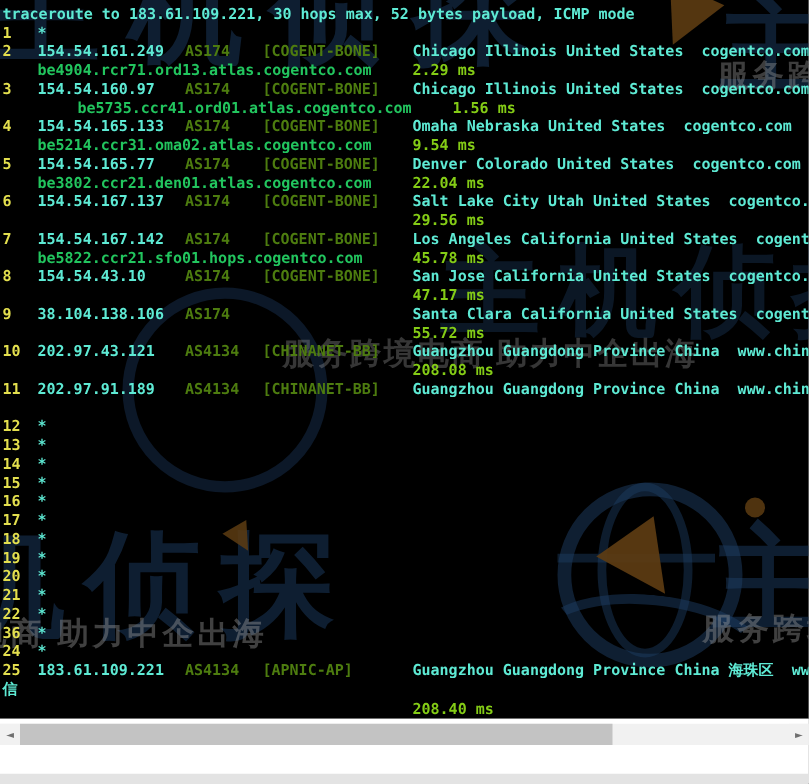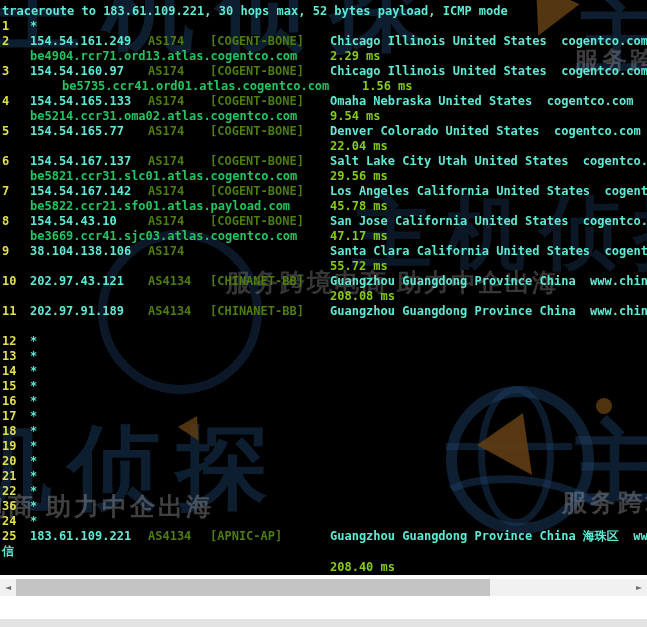--- a/index.html
+++ b/index.html
@@ -91,27 +91,27 @@
     </div>
 
   <div class="line" style="top: 19px;"><span class="seg c-hop t-yellow">1</span><span class="seg c-ip t-white">*</span></div>
       <div class="line" style="top: 34px;"><span class="seg c-hop t-yellow">2</span><span class="seg c-ip t-white">154.54.161.249</span><span class="seg c-asn t-green">AS174</span><span class="seg c-tag t-green">[COGENT-BONE]</span><span class="seg c-loc t-white">Chicago Illinois United States  cogentco.com</span></div>
       <div class="line" style="top: 49px;"><span class="seg c-ip t-gray">be4904.rcr71.ord13.atlas.cogentco.com</span><span class="seg c-loc t-cyan">2.29 ms</span></div>
       <div class="line" style="top: 64px;"><span class="seg c-hop t-yellow">3</span><span class="seg c-ip t-white">154.54.160.97</span><span class="seg c-asn t-green">AS174</span><span class="seg c-tag t-green">[COGENT-BONE]</span><span class="seg c-loc t-white">Chicago Illinois United States  cogentco.com</span></div>
       <div class="line" style="top: 79px; margin-left: 32px;"><span class="seg c-ip t-gray">be5735.ccr41.ord01.atlas.cogentco.com</span><span class="seg c-loc t-cyan">1.56 ms</span></div>
       <div class="line" style="top: 94px;"><span class="seg c-hop t-yellow">4</span><span class="seg c-ip t-white">154.54.165.133</span><span class="seg c-asn t-green">AS174</span><span class="seg c-tag t-green">[COGENT-BONE]</span><span class="seg c-loc t-white">Omaha Nebraska United States  cogentco.com</span></div>
       <div class="line" style="top: 109px;"><span class="seg c-ip t-gray">be5214.ccr31.oma02.atlas.cogentco.com</span><span class="seg c-loc t-cyan">9.54 ms</span></div>
       <div class="line" style="top: 124px;"><span class="seg c-hop t-yellow">5</span><span class="seg c-ip t-white">154.54.165.77</span><span class="seg c-asn t-green">AS174</span><span class="seg c-tag t-green">[COGENT-BONE]</span><span class="seg c-loc t-white">Denver Colorado United States  cogentco.com</span></div>
-      <div class="line" style="top: 139px;"><span class="seg c-loc t-cyan">22.04 ms</span></div>
+      <div class="line" style="top: 139px;"><span class="seg c-ip t-gray">be3802.ccr21.den01.atlas.cogentco.com</span><span class="seg c-loc t-cyan">22.04 ms</span></div>
       <div class="line" style="top: 154px;"><span class="seg c-hop t-yellow">6</span><span class="seg c-ip t-white">154.54.167.137</span><span class="seg c-asn t-green">AS174</span><span class="seg c-tag t-green">[COGENT-BONE]</span><span class="seg c-loc t-white">Salt Lake City Utah United States  cogentco.c</span></div>
-      <div class="line" style="top: 169px;"><span class="seg c-ip t-gray">be5821.ccr31.slc01.atlas.cogentco.com</span><span class="seg c-loc t-cyan">29.56 ms</span></div>
+      <div class="line" style="top: 169px;"><span class="seg c-loc t-cyan">29.56 ms</span></div>
       <div class="line" style="top: 184px;"><span class="seg c-hop t-yellow">7</span><span class="seg c-ip t-white">154.54.167.142</span><span class="seg c-asn t-green">AS174</span><span class="seg c-tag t-green">[COGENT-BONE]</span><span class="seg c-loc t-white">Los Angeles California United States  cogent</span></div>
-      <div class="line" style="top: 199px;"><span class="seg c-ip t-gray">be5822.ccr21.sfo01.atlas.payload.com</span><span class="seg c-loc t-cyan">45.78 ms</span></div>
+      <div class="line" style="top: 199px;"><span class="seg c-ip t-gray">be5822.ccr21.sfo01.hops.cogentco.com</span><span class="seg c-loc t-cyan">45.78 ms</span></div>
       <div class="line" style="top: 214px;"><span class="seg c-hop t-yellow">8</span><span class="seg c-ip t-white">154.54.43.10</span><span class="seg c-asn t-green">AS174</span><span class="seg c-tag t-green">[COGENT-BONE]</span><span class="seg c-loc t-white">San Jose California United States  cogentco.c</span></div>
-      <div class="line" style="top: 229px;"><span class="seg c-ip t-gray">be3669.ccr41.sjc03.atlas.cogentco.com</span><span class="seg c-loc t-cyan">47.17 ms</span></div>
+      <div class="line" style="top: 229px;"><span class="seg c-loc t-cyan">47.17 ms</span></div>
       <div class="line" style="top: 244px;"><span class="seg c-hop t-yellow">9</span><span class="seg c-ip t-white">38.104.138.106</span><span class="seg c-asn t-green">AS174</span><span class="seg c-loc t-white">Santa Clara California United States  cogent</span></div>
       <div class="line" style="top: 259px;"><span class="seg c-loc t-cyan">55.72 ms</span></div>
       <div class="line" style="top: 274px;"><span class="seg c-hop t-yellow">10</span><span class="seg c-ip t-white">202.97.43.121</span><span class="seg c-asn t-green">AS4134</span><span class="seg c-tag t-green">[CHINANET-BB]</span><span class="seg c-loc t-white">Guangzhou Guangdong Province China  www.china</span></div>
       <div class="line" style="top: 289px;"><span class="seg c-loc t-cyan">208.08 ms</span></div>
       <div class="line" style="top: 304px;"><span class="seg c-hop t-yellow">11</span><span class="seg c-ip t-white">202.97.91.189</span><span class="seg c-asn t-green">AS4134</span><span class="seg c-tag t-green">[CHINANET-BB]</span><span class="seg c-loc t-white">Guangzhou Guangdong Province China  www.china</span></div>
       <div class="line" style="top: 334px;"><span class="seg c-hop t-yellow">12</span><span class="seg c-ip t-white">*</span></div>
       <div class="line" style="top: 349px;"><span class="seg c-hop t-yellow">13</span><span class="seg c-ip t-white">*</span></div>
       <div class="line" style="top: 364px;"><span class="seg c-hop t-yellow">14</span><span class="seg c-ip t-white">*</span></div>
       <div class="line" style="top: 379px;"><span class="seg c-hop t-yellow">15</span><span class="seg c-ip t-white">*</span></div>
       <div class="line" style="top: 394px; padding-left: 48px;"><span class="seg c-hop t-yellow">16</span><span class="seg c-ip t-white">*</span></div>

